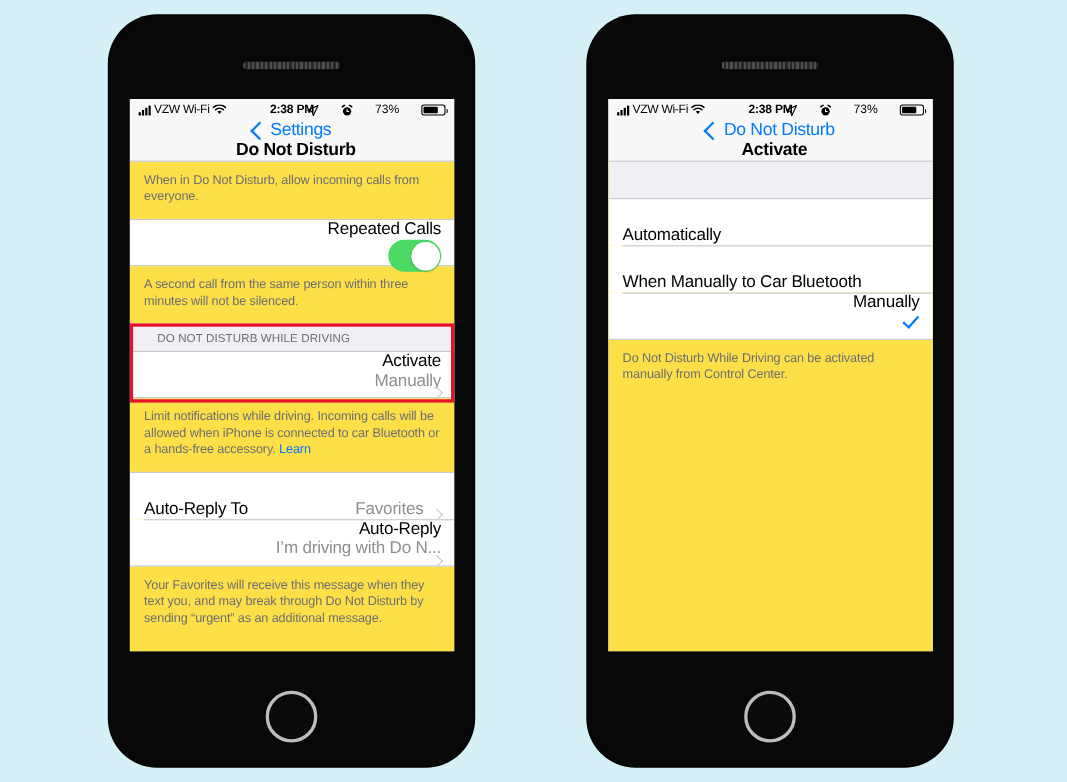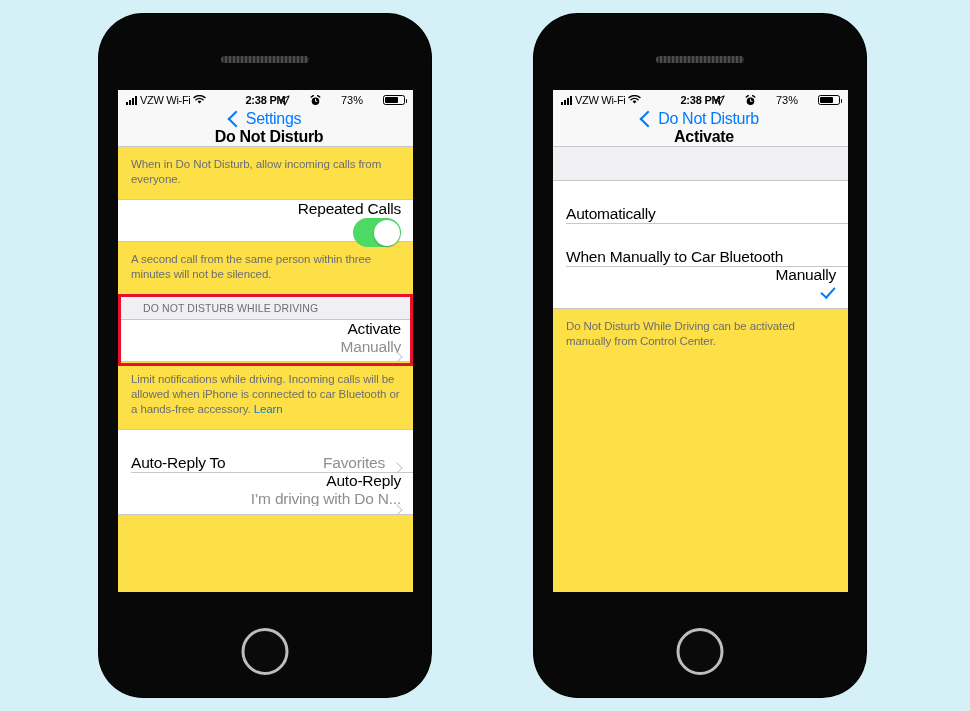--- a/index.html
+++ b/index.html
@@ -346,20 +346,21 @@
         <span class="cell-label">Auto-Reply To</span>
         <span class="cell-value">Favorites</span>
         <span class="chev"></span>
       </div>
       <div class="cell cell-bottom-border">
         <span class="cell-label">Auto-Reply</span>
         <span class="cell-value">I’m driving with Do N...</span>
         <span class="chev"></span>
       </div>
 
+      <div class="footnote">Your Favorites will receive this message when they text you, and may break through Do Not Disturb by sending “urgent” as an additional message.</div>
     </div>
   </div>
 </div>
 
 <div class="phone right">
   <div class="speaker"></div>
   <div class="home-btn"></div>
 
   <div class="screen">
 

